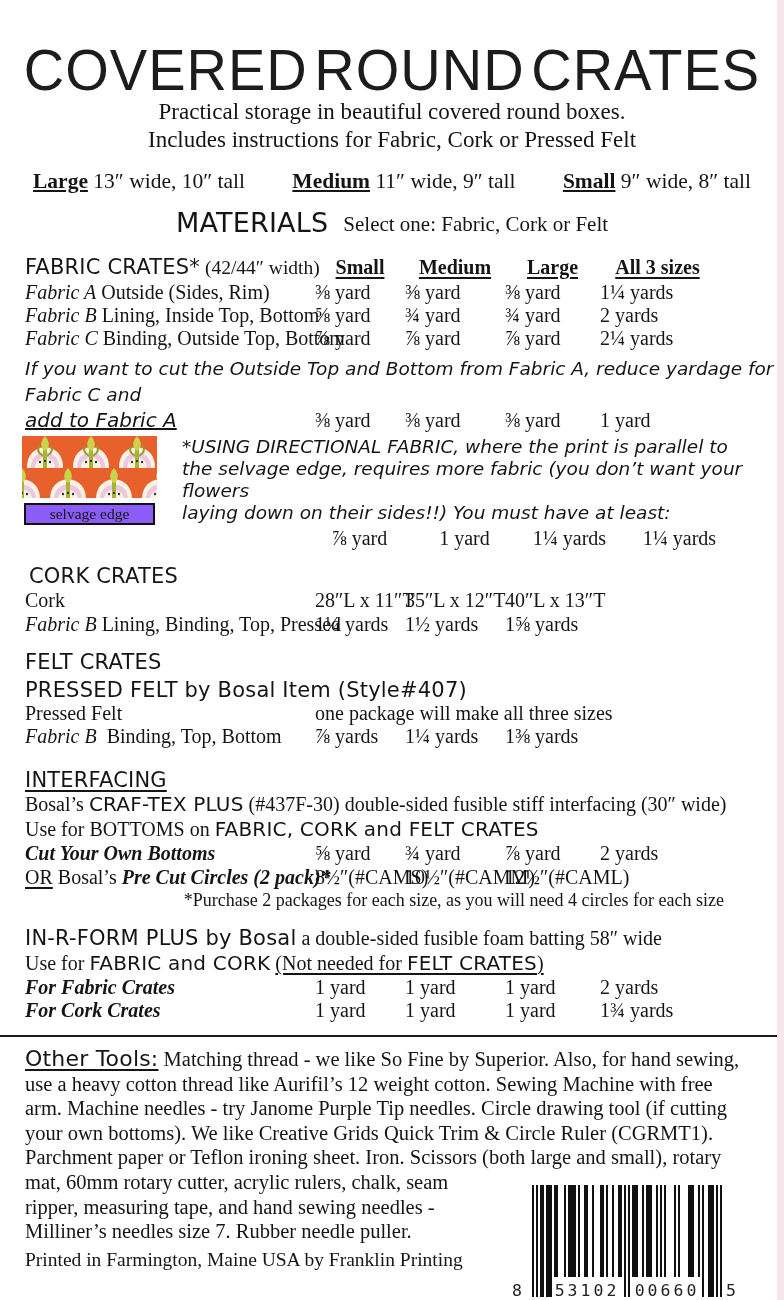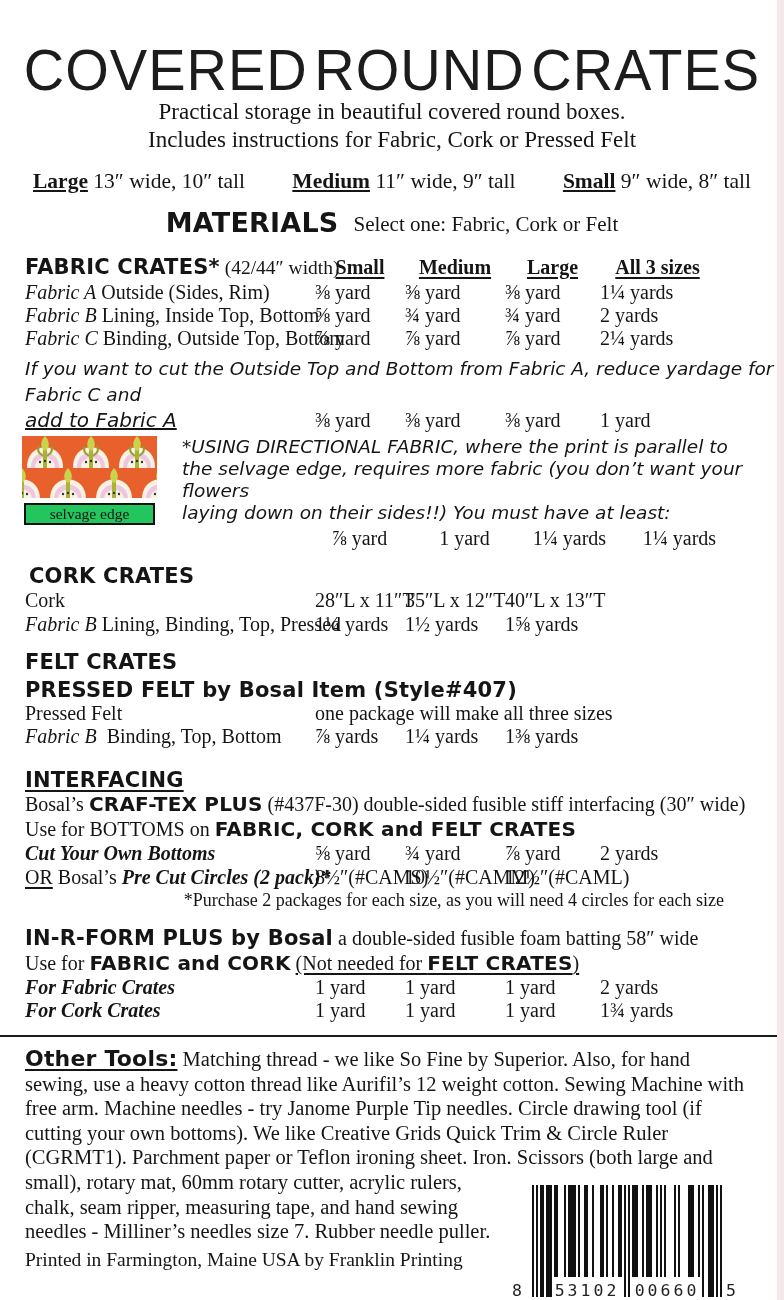--- a/index.html
+++ b/index.html
@@ -7,21 +7,21 @@
   .page {
     width:784px; height:1300px; position:relative; overflow:hidden;
     background:#ffffff; color:#151515;
     font-family:"Liberation Serif","DejaVu Serif",serif;
     font-size:20px;
   }
   .edge-strip { position:absolute; right:0; top:0; width:7px; height:100%; background:#f6e7ea; }
   .center { text-align:center; }
 
   
-  .comic { font-family:"DejaVu Sans",sans-serif; font-weight:700; letter-spacing:0.2px; }
+  .comic { font-family:"DejaVu Sans",sans-serif; font-weight:400; letter-spacing:0.2px; }
   .hand  { font-family:"DejaVu Sans",sans-serif; font-style:italic; }
   .ser   { font-family:"Liberation Serif","DejaVu Serif",serif; }
   .bi    { font-weight:700; font-style:italic; }
   .ul    { text-decoration:underline; text-underline-offset:3px; }
 
   
   .title {
     margin-top:42px; font-family:"Liberation Sans","DejaVu Sans",sans-serif;
     font-weight:300; font-size:56px; letter-spacing:1px; word-spacing:-10px;
     line-height:1.0; transform:scaleY(1.04); color:#1c1c1c;
@@ -43,21 +43,21 @@
   .hdr-row { margin-top:16px; line-height:26px; }
   .hdr-row .hc { text-align:center; font-weight:700; }
   .hdr-row .hc span { text-decoration:underline; text-underline-offset:3px; }
   .sec-h { font-size:21px; line-height:24px; }
   .h-ser { font-size:19.5px; font-weight:400; letter-spacing:0; }
   .note-hand { font-size:18.5px; line-height:26px; margin-left:25px; margin-top:6px; }
 
   
   .dir-wrap { display:flex; margin-left:22px; margin-top:4px; }
   .swatch { width:135px; flex:0 0 135px; }
-  .selvage-box { width:131px; margin:0 auto; border:2px solid #111; background:#22c55e;
+  .selvage-box { width:131px; margin:0 auto; border:2px solid #111; background:#8b5cf6;
                  text-align:center; font-size:15.5px; line-height:18px; }
   .dir-right { margin-left:25px; }
   .dir-note { font-size:18.5px; line-height:22px; }
   .dir-vals { display:grid; grid-template-columns:115px 95px 115px 105px;
               margin-left:120px; margin-top:2px; line-height:24px; }
   .dir-vals .c { text-align:center; white-space:nowrap; }
 
   .gap-s { height:8px; } .gap-m { height:14px; } .gap-l { height:20px; }
 
   .mix-line { margin-left:25px; line-height:25px; font-size:20px; }

